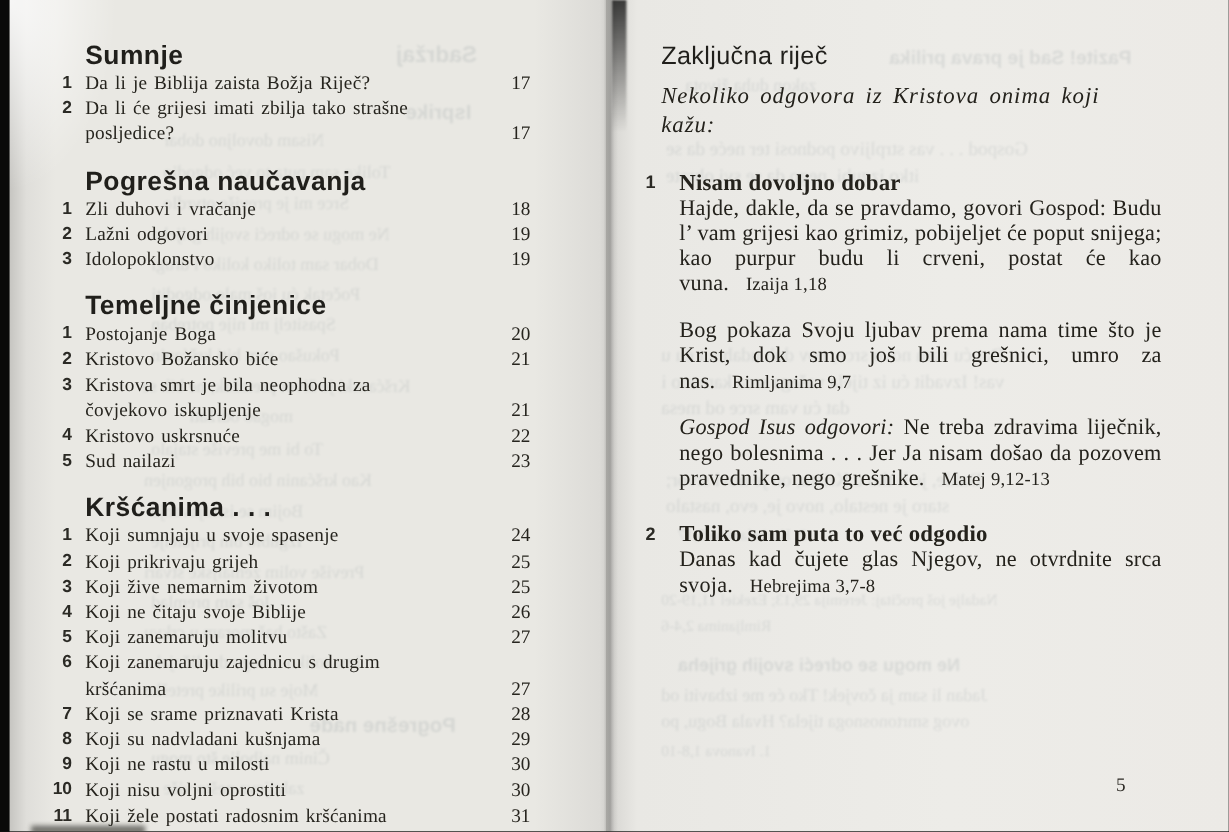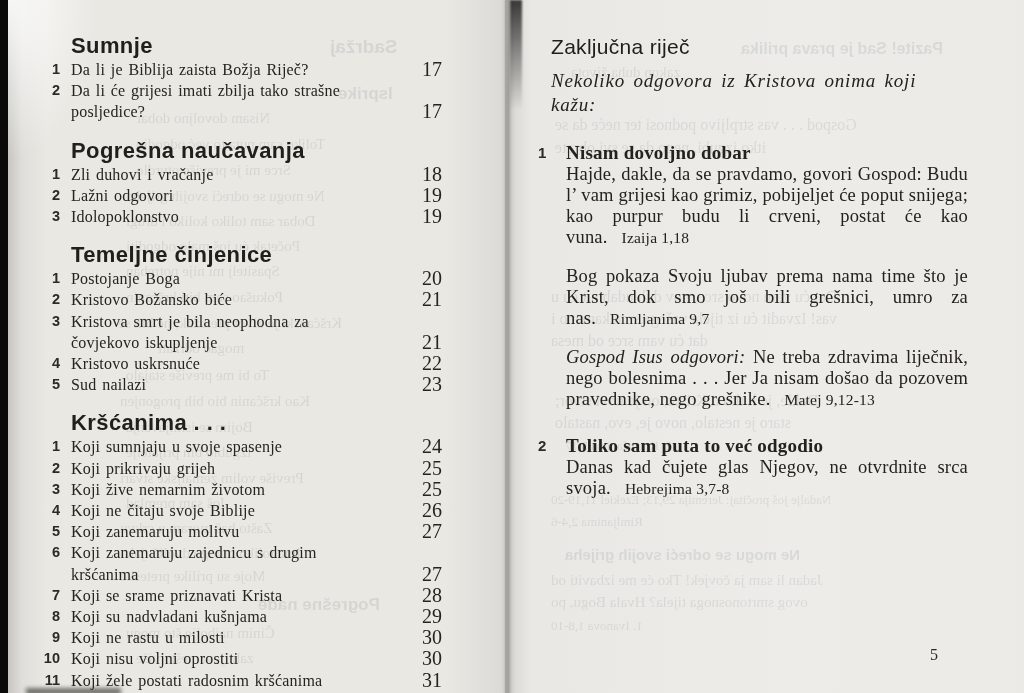--- a/index.html
+++ b/index.html
@@ -37,21 +37,21 @@
   .toc-heading{
     font-family:"Liberation Sans", sans-serif;font-weight:700;
     font-size:22px;line-height:24px;letter-spacing:.4px;color:#201f1b;
     margin:16px 0 1px 33px;
   }
   .toc-heading:first-child{margin-top:0;}
   .toc-row{display:flex;align-items:flex-start;font-size:16px;line-height:21.2px;}
   .toc-num{flex:none;width:22px;text-align:right;
     font-family:"Liberation Sans", sans-serif;font-weight:700;font-size:14.5px;line-height:21.2px;color:#2b2a25;}
   .toc-text{flex:none;margin-left:11px;width:316px;white-space:pre-line;letter-spacing:.2px;word-spacing:1.5px;}
-  .toc-page{margin-left:auto;align-self:flex-end;text-align:right;font-size:20px;}
+  .toc-page{margin-left:auto;align-self:flex-end;text-align:right;font-size:16px;}
 
   
   .rp-content{position:absolute;left:33px;top:34px;width:430px;color:#24221c;}
   .rp-title{
     font-family:"Liberation Sans", sans-serif;font-weight:400;
     font-size:21px;line-height:26px;letter-spacing:.3px;color:#201f1b;
     margin:0 0 0 13px;
   }
   .rp-subtitle{
     font-style:italic;font-size:19px;line-height:24px;letter-spacing:.8px;word-spacing:3px;

